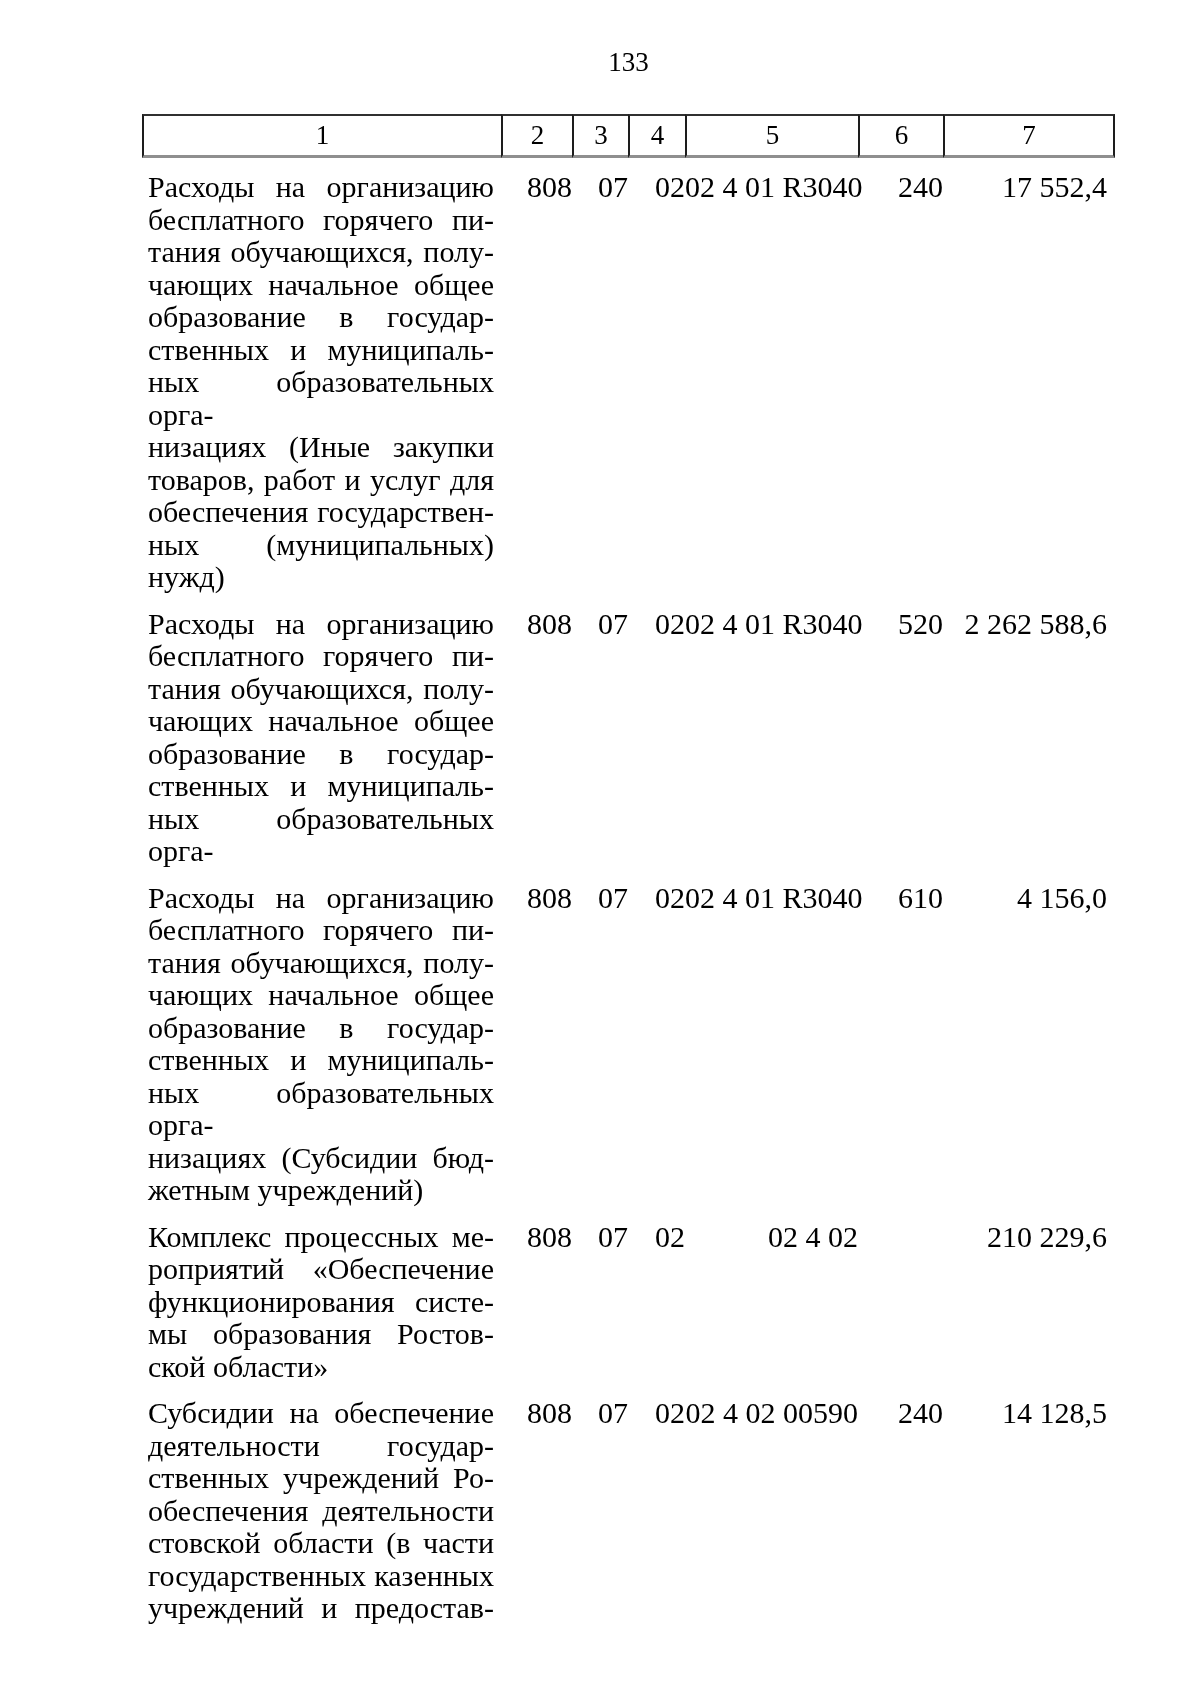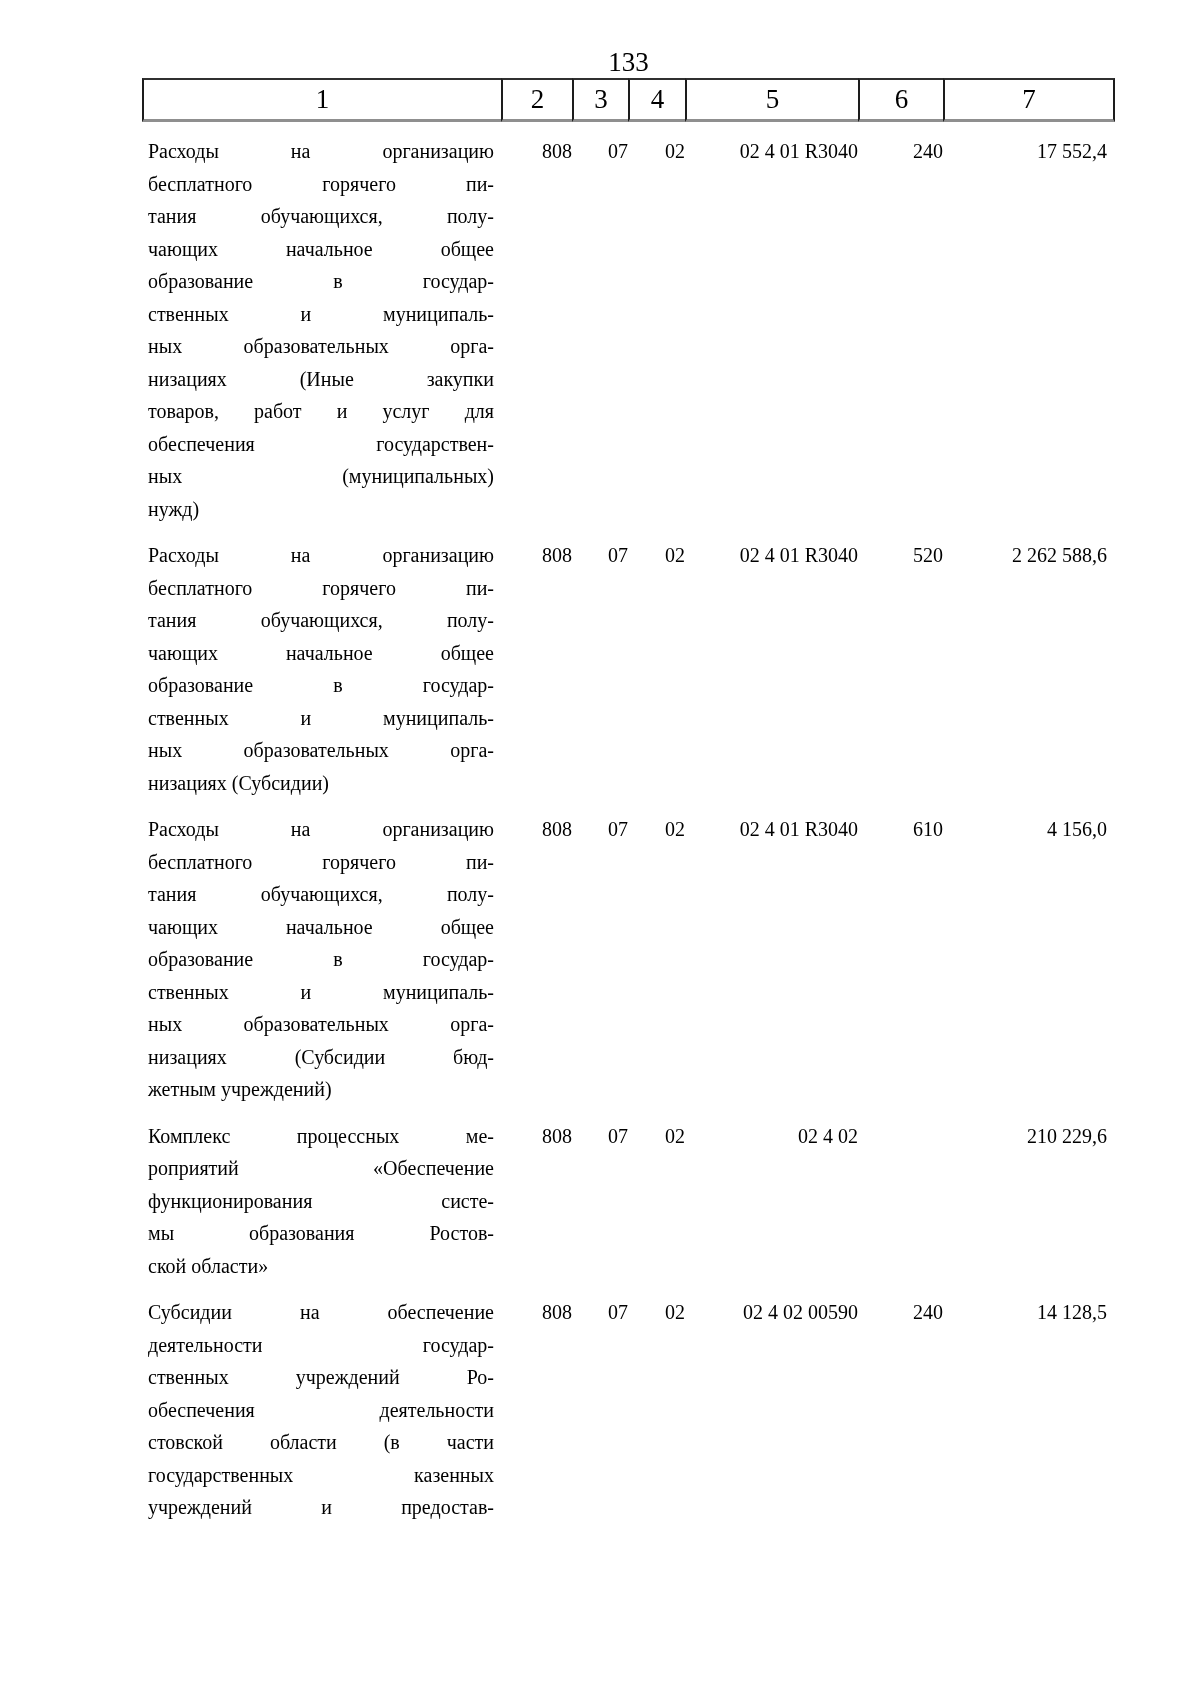--- a/index.html
+++ b/index.html
@@ -19,20 +19,21 @@
   .content {
     position: absolute;
     left: 142px;
     top: 46px;
     width: 973px;
   }
   .pagenum {
     text-align: center;
     font-size: 27px;
     line-height: 32px;
+    margin-bottom: 36px;
   }
   
   .thead {
     display: grid;
     grid-template-columns: 359px 71px 56px 57px 173px 85px 172px;
     width: 973px;
   }
   .hcell {
     box-sizing: border-box;
     height: 44px;
@@ -54,21 +55,21 @@
   .brow {
     display: grid;
     grid-template-columns: 359px 71px 56px 57px 173px 85px 172px;
     width: 973px;
     align-items: start;
   }
   .brow + .brow {
     margin-top: 14px;
   }
   .cell {
-    font-size: 20px;
+    font-size: 30px;
     line-height: 32.5px;
   }
   .c1 {
     box-sizing: border-box;
     padding: 0 7px 0 6px;
   }
   .tline {
     text-align: justify;
     text-align-last: justify;
     white-space: normal;
@@ -133,21 +134,20 @@
 
       <div class="brow">
         <div class="cell c1">
             <div class="tline">Расходы на организацию</div>
             <div class="tline">бесплатного горячего пи-</div>
             <div class="tline">тания обучающихся, полу-</div>
             <div class="tline">чающих начальное общее</div>
             <div class="tline">образование в государ-</div>
             <div class="tline">ственных и муниципаль-</div>
             <div class="tline">ных образовательных орга-</div>
-            <div class="tline tline-last">низациях (Субсидии)</div>
           </div>
         <div class="cell val">808</div>
         <div class="cell val">07</div>
         <div class="cell val">02</div>
         <div class="cell val">02 4 01 R3040</div>
         <div class="cell val">520</div>
         <div class="cell amount">2 262 588,6</div>
       </div>
 
       <div class="brow">

